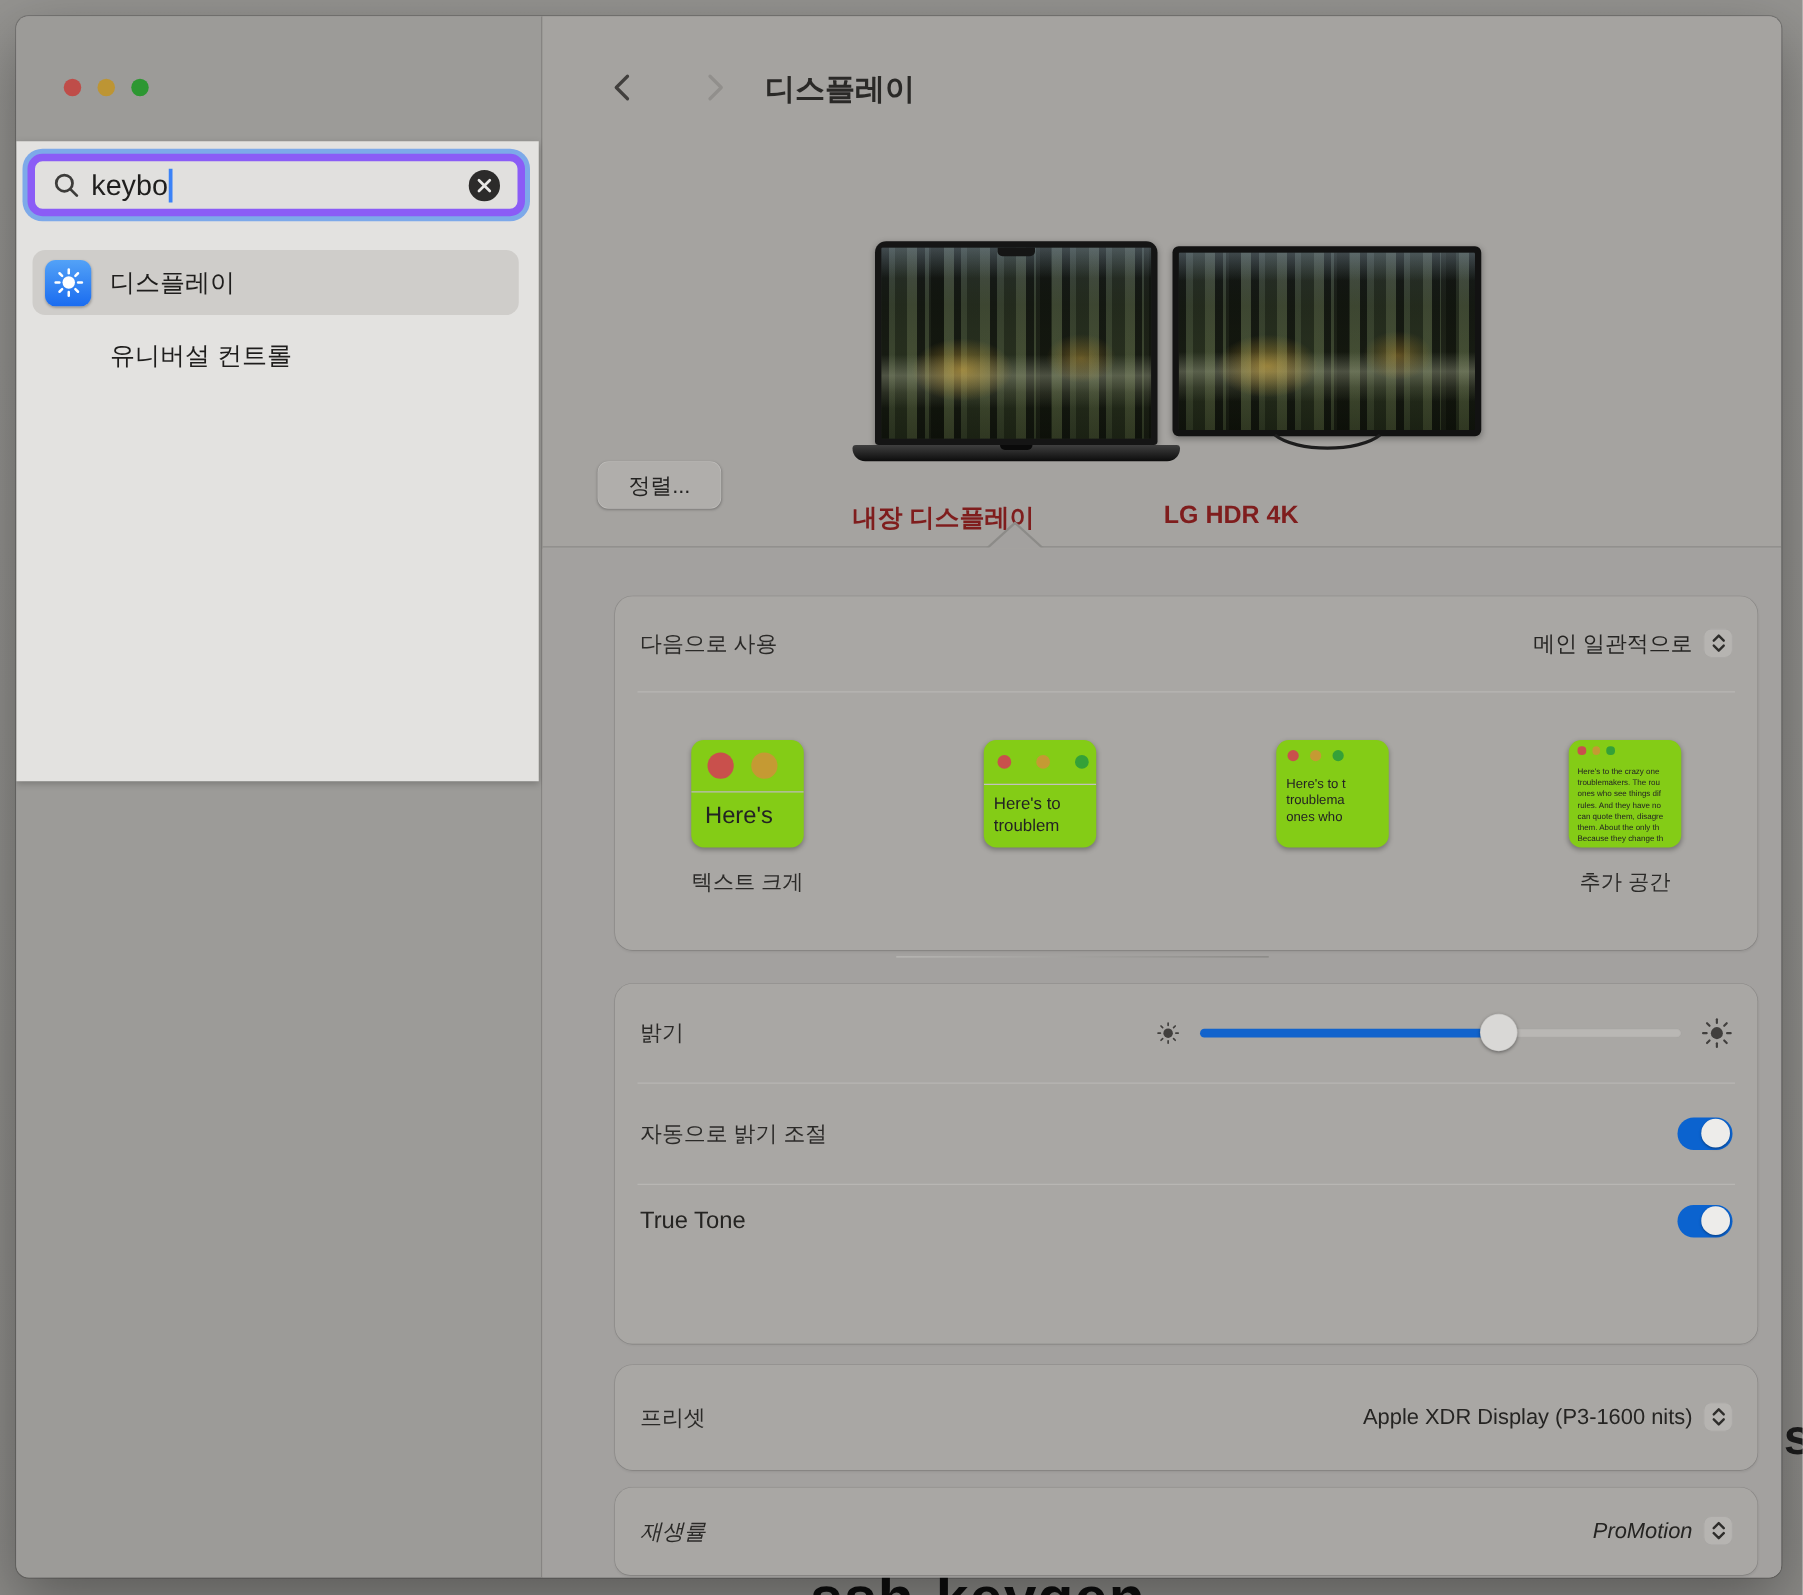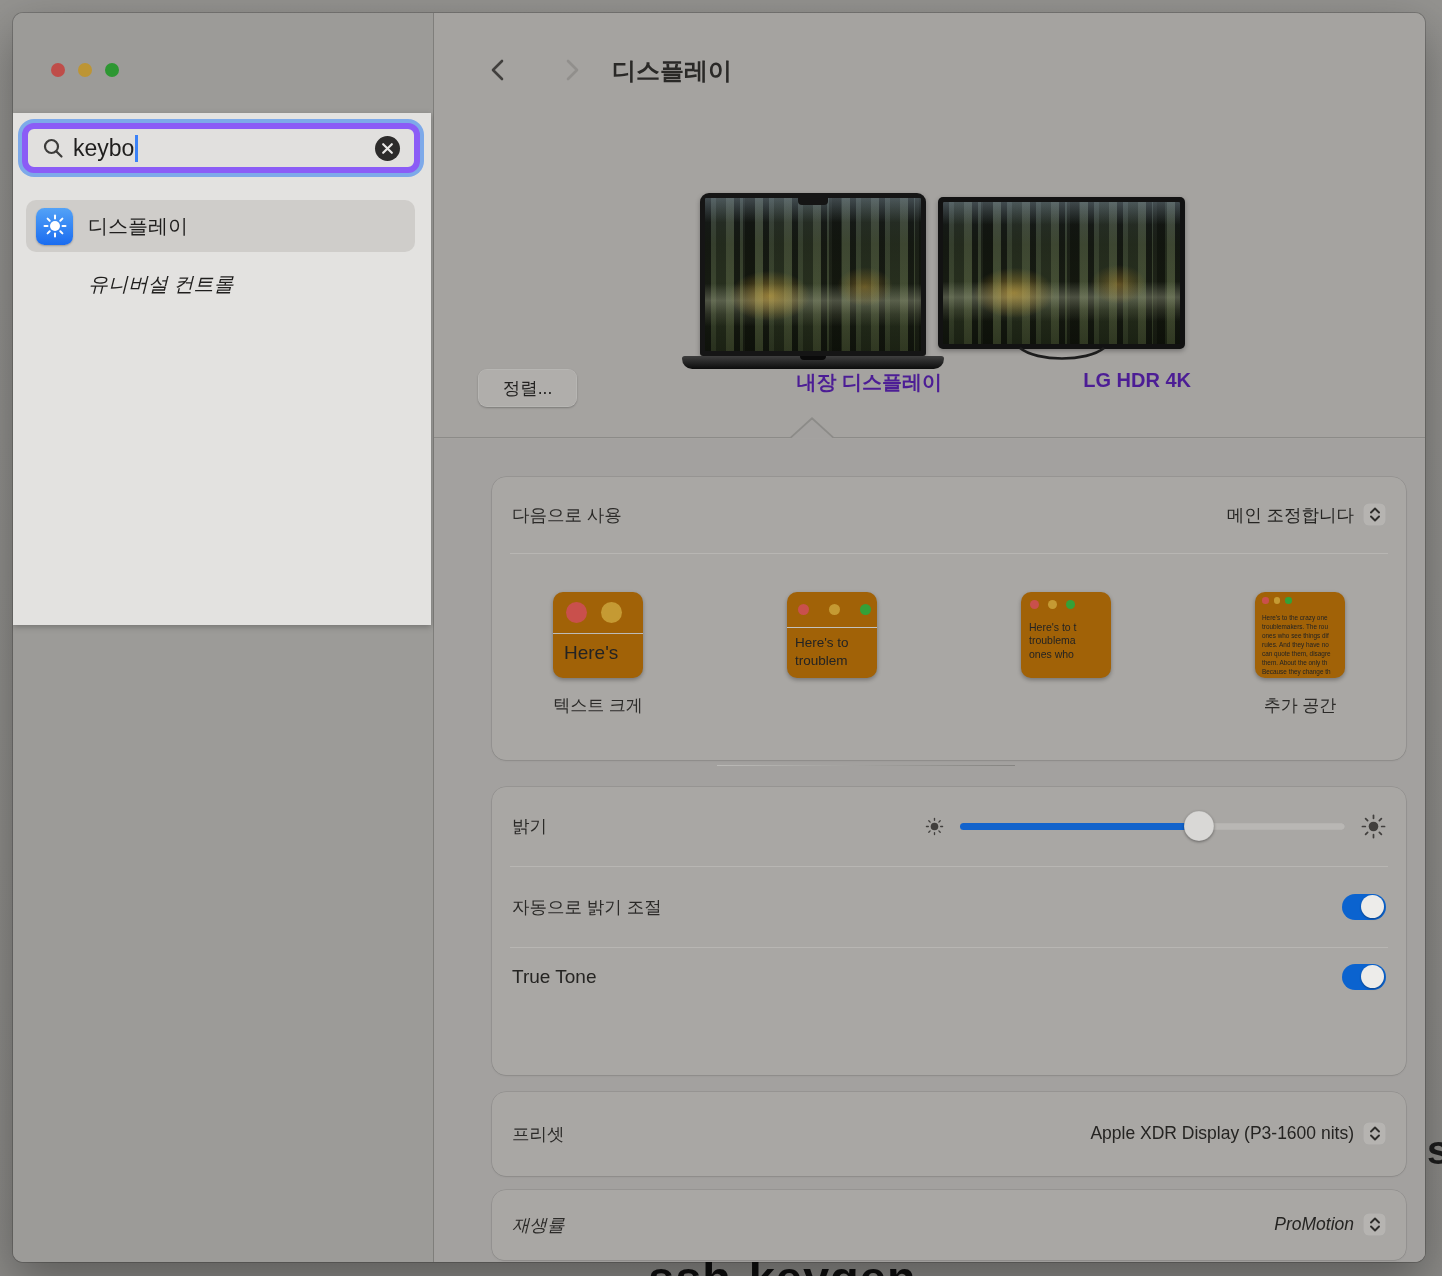--- a/index.html
+++ b/index.html
@@ -38,21 +38,21 @@
   .search-field .mag { width:22px; height:22px; flex:0 0 22px; }
   .search-text { font-size:23px; color:#1f1e1d; margin-left:9px; }
   .caret { width:2.5px; height:27px; background:#3b82f7; margin-left:1px; }
   .clear-btn {
     margin-left:auto; width:25px; height:25px; border-radius:50%; background:#2c2b2a;
     color:#ddd; display:flex; align-items:center; justify-content:center; font-size:14px; font-weight:bold;
   }
   .result { position:absolute; left:13px; width:389px; height:52px; display:flex; align-items:center; border-radius:10px; }
   .result.selected { background:#cfcdca; }
   #result-0 { top:87px; }
-  #result-1 { top:145px;font-style:italic; }
+  #result-1 { top:145px; }
   .app-icon {
     width:37px; height:37px; border-radius:8.5px; margin-left:10px;
     background:linear-gradient(180deg,#53a2f7,#1a6cf0);
     display:flex; align-items:center; justify-content:center;
     box-shadow:0 1px 2px rgba(0,0,0,.25);
   }
   .result-label { font-size:20px; color:#1f1e1d; margin-left:15px; }
   .result.no-icon .result-label { margin-left:62px; }
 
   
@@ -83,21 +83,21 @@
     background-color:#232a1e;
     background-image:
       radial-gradient(ellipse 58px 36px at 30% 64%, rgba(216,170,58,.55), transparent 70%),
       radial-gradient(ellipse 40px 28px at 74% 58%, rgba(196,148,48,.4), transparent 70%),
       linear-gradient(180deg, rgba(130,148,158,.4) 0%, transparent 16%),
       linear-gradient(180deg, transparent 56%, rgba(172,176,150,.38) 67%, rgba(120,125,100,.22) 76%, transparent 84%),
       repeating-linear-gradient(90deg, transparent 0 38px, rgba(0,0,0,.5) 38px 50px, transparent 50px 86px),
       repeating-linear-gradient(90deg, rgba(8,10,6,.7) 0 6px, rgba(64,74,46,.3) 6px 11px, rgba(24,30,16,.55) 11px 21px, rgba(94,104,62,.28) 21px 29px),
       linear-gradient(180deg,#38414b 0%,#30392c 30%,#3a442f 62%,#1e2517 100%);
   }
-  .display-label { position:absolute; top:356px; font-size:20px; font-weight:bold; color:#4c1d95; text-align:right; width:260px; }
+  .display-label { position:absolute; top:388px; font-size:20px; font-weight:bold; color:#7f1d1d; text-align:left; width:260px; }
   #label-builtin { left:248px; } #label-lg { left:497px; }
   .arrange-btn {
     position:absolute; left:44px; top:356px; width:99px; height:38px; border-radius:9px;
     background:#b0aeab; box-shadow:0 1px 2px rgba(0,0,0,.25), inset 0 0 0 .5px rgba(255,255,255,.2);
     font-size:17.5px; color:#232221; display:flex; align-items:center; justify-content:center;
   }
 
   
   .selector-divider { position:absolute; top:424px; left:0; right:0; border-top:1.5px solid #8c8b88; }
   .notch-outer { position:absolute; top:404px; left:355px; width:46px; height:21px;
@@ -123,21 +123,21 @@
 
   .dropdown { display:flex; align-items:center; gap:9px; }
   .dropdown-value { font-size:17.5px; color:#252422; }
   .stepper { width:23px; height:23px; border-radius:6px; background:#b6b4b1; display:flex; align-items:center; justify-content:center; box-shadow:inset 0 0 0 .5px rgba(0,0,0,.08); }
 
   
   .scaling-row { display:flex; justify-content:space-between; padding:32px 52px 0 52px; }
   .scale-option { display:flex; flex-direction:column; align-items:center; width:108px; }
   .preview-wrap { border-radius:13px; padding:3px; border:3.5px solid transparent; }
   .scale-option.selected .preview-wrap { border-color:#2f6fc9; }
-  .mini-window { width:90px; height:86px; background:#a16207; border-radius:10px; overflow:hidden; box-shadow:0 2px 4px rgba(0,0,0,.3); display:flex; flex-direction:column; }
+  .mini-window { width:90px; height:86px; background:#84cc16; border-radius:10px; overflow:hidden; box-shadow:0 2px 4px rgba(0,0,0,.3); display:flex; flex-direction:column; }
   .mini-titlebar { display:flex; align-items:center; flex:0 0 auto; }
   .mini-titlebar .dot { border-radius:50%; display:block; }
   .dot-r{background:#c9504c;} .dot-y{background:#c59a33;} .dot-g{background:#34a138;}
   .mini-text { color:#232323; white-space:pre-line; text-align:left; width:100%; padding:3px 0 0 8px; }
 
   .o1 .mini-titlebar { height:42px; gap:14px; padding-left:13px; border-bottom:1px solid #bcbbb9; }
   .o1 .dot { width:21px; height:21px; }
   .o1 .mini-text { font-size:19px; padding-top:8px; padding-left:11px; }
   .o2 .mini-titlebar { height:36px; gap:20px; padding-left:11px; border-bottom:1px solid #c2c1bf; }
   .o2 .dot { width:11px; height:11px; }
@@ -272,21 +272,21 @@
     <div class="notch-outer"></div>
     <div class="notch-inner"></div>
 
     <div class="content">
 
       <div class="card" id="card-use-as">
         <div class="row" style="height:76px;">
           <span class="row-label">다음으로 사용</span>
           <span class="spacer"></span>
           <span class="dropdown">
-            <span class="dropdown-value">메인 조정합니다</span>
+            <span class="dropdown-value">메인 일관적으로</span>
             <span class="stepper">
               <svg width="12" height="15" viewBox="0 0 12 15">
                   <path d="M2 5.5 L6 1.5 L10 5.5 M2 9.5 L6 13.5 L10 9.5" fill="none" stroke="#2e2d2b" stroke-width="1.9" stroke-linecap="round" stroke-linejoin="round"></path>
                 </svg>
             </span>
           </span>
         </div>
         <div class="card-divider"></div>
 
         <div class="scaling-row">

